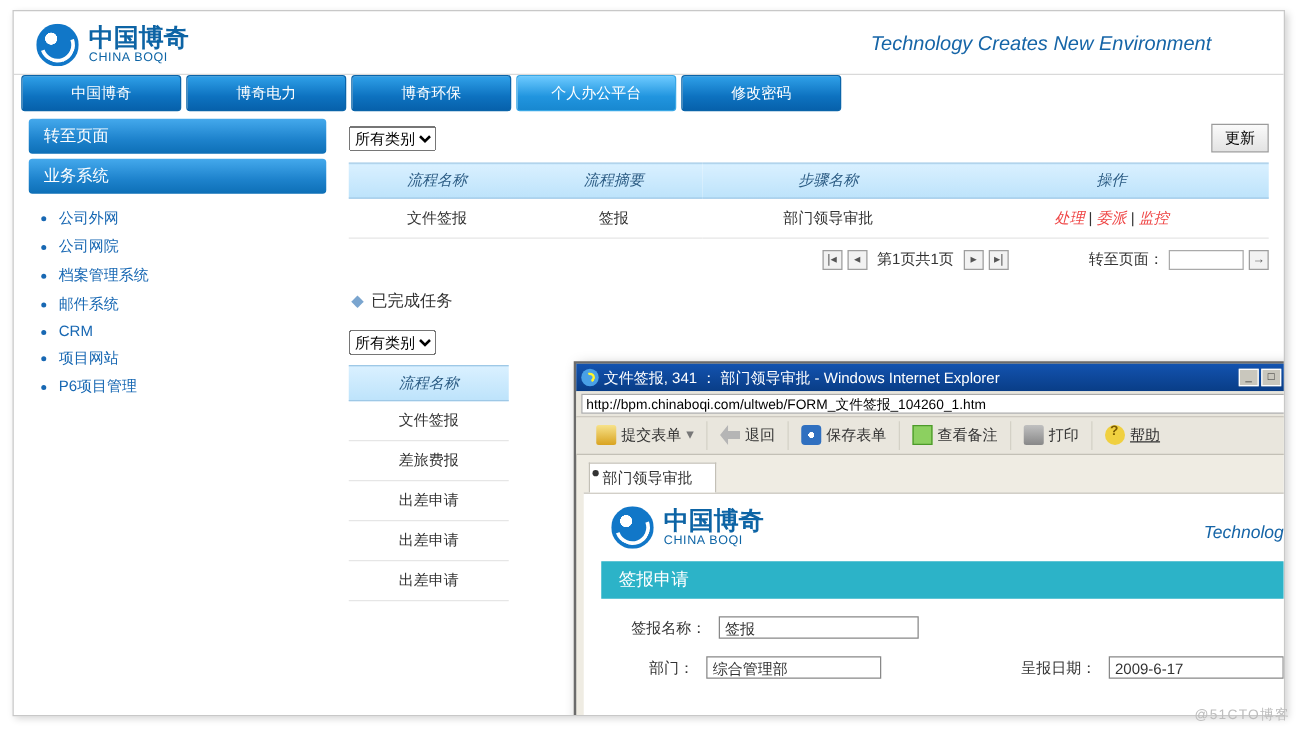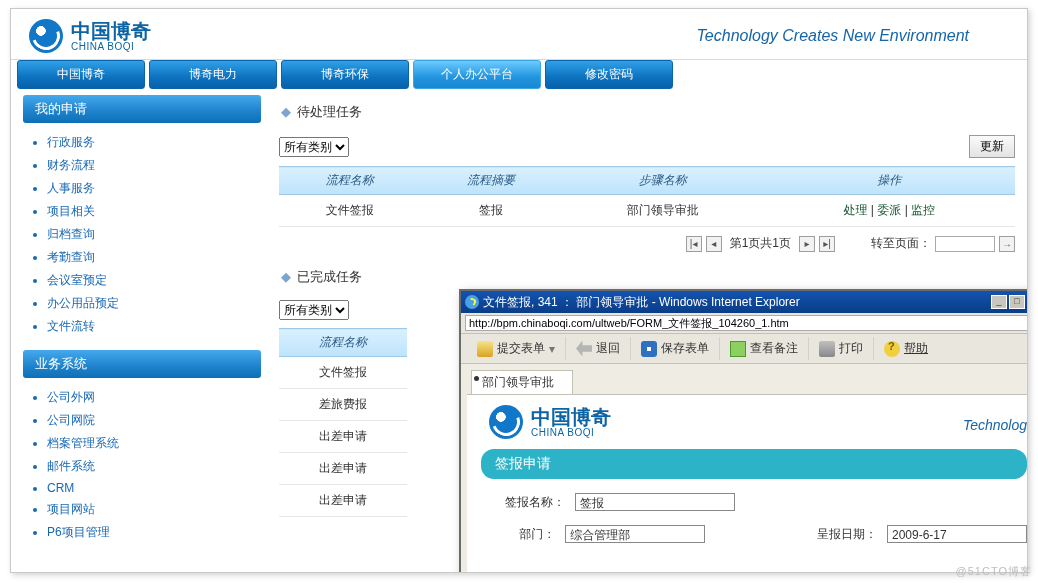--- a/index.html
+++ b/index.html
@@ -36,58 +36,58 @@
 
 .sec-title { font-size:13px; color:#333; margin: 4px 0 14px 2px; }
 .sec-title .bullet { color:#7aa5cf; margin-right:6px; }
 .toolbar-row { display:flex; justify-content:space-between; align-items:center; margin-bottom:8px; }
 .sel { height:20px; font-size:12px;text-align:right; }
 .btn { border:1px solid #9b9b9b; background: linear-gradient(#fafafa,#e3e3e3); padding:2px 10px; font-size:12px; cursor:pointer; }
 
 table.grid { width:100%; border-collapse: collapse; font-size:12px; }
 table.grid th { background: linear-gradient(#d9f0ff, #bde3fb); color:#2b5b83; border-top:1px solid #9ec8e6; border-bottom:1px solid #9ec8e6; padding:5px 4px; font-weight:normal;font-style:italic; }
 table.grid td { text-align:center; padding:7px 4px; border-bottom:1px solid #e6e6e6; }
-table.grid td a { color:#14532d; cursor:pointer; }
+table.grid td a { color:#ef4444; cursor:pointer;font-style:italic; }
 
 .pager { display:flex; justify-content:flex-end; align-items:center; gap:4px; margin: 8px 0 16px 0; font-size:12px; }
 .pager .navbtn { display:inline-block; width:16px; height:16px; border:1px solid #9e9e9e; background:#f2f2f2; text-align:center; line-height:14px; font-size:10px; cursor:pointer; color:#555; }
 .pager .pgtxt { margin:0 4px; }
-.pager .goto-lbl { margin-left: 32px; }
+.pager .goto-lbl { margin-left: 60px; }
 .pager input[type=text]{ width:60px; height:16px; font-size:11px; border:1px solid #aaa; }
 
 table.done { width:128px; }
 
 
 .iewin { position:absolute; left:448px; top:280px; width:590px; height:290px; border:2px solid #6b6b6b; box-shadow:4px 4px 10px rgba(0,0,0,0.35); background:#efece3; }
 .titlebar { background: linear-gradient(#1353b0,#093d86); color:#fff; display:flex; align-items:center; font-size:12px; height:22px; padding:0 4px; }
 .ie-ico { width:14px; height:14px; background:#49a0e6; border-radius:50%; position:relative; margin-right:4px; }
 .ie-ico::after{content:""; position:absolute; inset:3px; border:2px solid #fff52a; border-left-color:transparent; border-bottom-color:transparent; border-radius:50%; transform:rotate(20deg);}
 .tb-title { flex:1; white-space:nowrap; overflow:hidden; }
 .win-btns { display:flex; gap:2px; }
 .wbtn { width:16px; height:14px; background:#c9c7bd; border:1px solid #fff; font-size:9px; text-align:center; line-height:11px; color:#333; cursor:pointer; }
 .addrbar { display:flex; align-items:center; gap:4px; padding:2px 4px; background:#e9e6dd; font-size:11px; color:#555; border-bottom:1px solid #c3c0b6; }
 .addrbar input { flex:1; height:16px; font-size:11px; border:1px solid #aaa; padding:0 3px; background:#fff; }
 .ie-toolbar { display:flex; align-items:center; gap:0; background:#e9e6dd; border-bottom:1px solid #c3c0b6; padding:3px 6px; }
-.tbtn { display:flex; align-items:center; gap:4px; padding:3px 10px; cursor:pointer; font-size:12px; border-right:1px solid #d4d1c6; }
+.tbtn { display:flex; gap:4px; padding:3px 10px; cursor:pointer; font-size:12px; border-right:1px solid #d4d1c6; }
 .tbtn:last-child{border-right:none;text-decoration:underline;}
 .tbtn .ico { width:16px; height:16px; display:inline-block; }
 .ico-submit{ background: linear-gradient(#f7e28a,#d9a320); border-radius:2px;}
 .ico-back{ background:#b5b5b5; clip-path: polygon(40% 0,40% 30%,100% 30%,100% 70%,40% 70%,40% 100%,0 50%);}
 .ico-save{ background: radial-gradient(#fff 20%, #3070c0 22%); border-radius:3px;}
 .ico-notes{ background:#8cd060; border:1px solid #4c9a2a; }
 .ico-print{ background:linear-gradient(#c0c0c0,#888); border-radius:2px;}
 .ico-help{ background:#f0d040; border-radius:50%; position:relative;}
 .ico-help::after{content:"?"; position:absolute; left:4px; top:-1px; font-size:11px; color:#7a5a00; font-weight:bold;}
 
 .form-tab { display:inline-block; background:#fff; padding:3px 18px 3px 10px; margin:6px 0 0 10px; font-size:12px; border:1px solid #c3c0b6; border-bottom:none; position:relative; }
 .form-tab.on::before{content:""; position:absolute; left:2px; top:5px; width:5px; height:5px; border-radius:50%; background:#333;}
 .ie-page { background:#fff; margin:0 6px 6px 6px; height: 196px; padding: 10px 14px; border-top:1px solid #c3c0b6; }
 .ie-page .logo { padding-left:8px; }
 .ie-page .slogan2 { color:#1665a7; font-style:italic; font-size:14px; float:right; margin-top:-22px;text-align:right; }
-.bar2 { background:#2cb3c8; color:#fff; font-size:14px; padding:6px 14px; margin-top:10px;border-radius:13px; }
+.bar2 { background:#2cb3c8; color:#fff; font-size:14px; padding:6px 14px; margin-top:10px; }
 .form-row { display:flex; align-items:center; gap:10px; margin-top:14px; font-size:12px; padding-left:20px;}
 .form-row .lbl { width:64px; text-align:right; }
 .form-row .val { border:1px solid #888; min-width:140px; padding:1px 4px; background:#fff; height:18px; line-height:16px;}
 .watermark { position:absolute; right:6px; bottom:4px; color:#bdbdbd; font-size:11px; letter-spacing:1px;}
 </style>
 </head>
 <body>
 
 <div class="shell">
 <div class="frame">
@@ -107,47 +107,35 @@
     <div class="nav-tab">中国博奇</div>
     <div class="nav-tab">博奇电力</div>
     <div class="nav-tab">博奇环保</div>
     <div class="nav-tab active">个人办公平台</div>
     <div class="nav-tab">修改密码</div>
   </div>
 
   <div class="body">
 
     <div class="side">
-      <div class="side-title">我的申请</div>
-      <ul class="side-list">
-        <li>行政服务</li>
-        <li>财务流程</li>
-        <li>人事服务</li>
-        <li>项目相关</li>
-        <li>归档查询</li>
-        <li>考勤查询</li>
-        <li>会议室预定</li>
-        <li>办公用品预定</li>
-        <li>文件流转</li>
-      </ul>
+      <div class="side-title">转至页面</div>
       <div class="side-title">业务系统</div>
       <ul class="side-list">
         <li>公司外网</li>
         <li>公司网院</li>
         <li>档案管理系统</li>
         <li>邮件系统</li>
         <li>CRM</li>
         <li>项目网站</li>
         <li>P6项目管理</li>
       </ul>
     </div>
 
     <div class="main">
 
-      <div class="sec-title"><span class="bullet">◆</span><span>待处理任务</span></div>
       <div class="toolbar-row">
         <select class="sel">
           <option>所有类别</option>
         </select>
         <button class="btn">更新</button>
       </div>
       <table class="grid">
         <thead>
               <tr>
           <th>流程名称</th>

